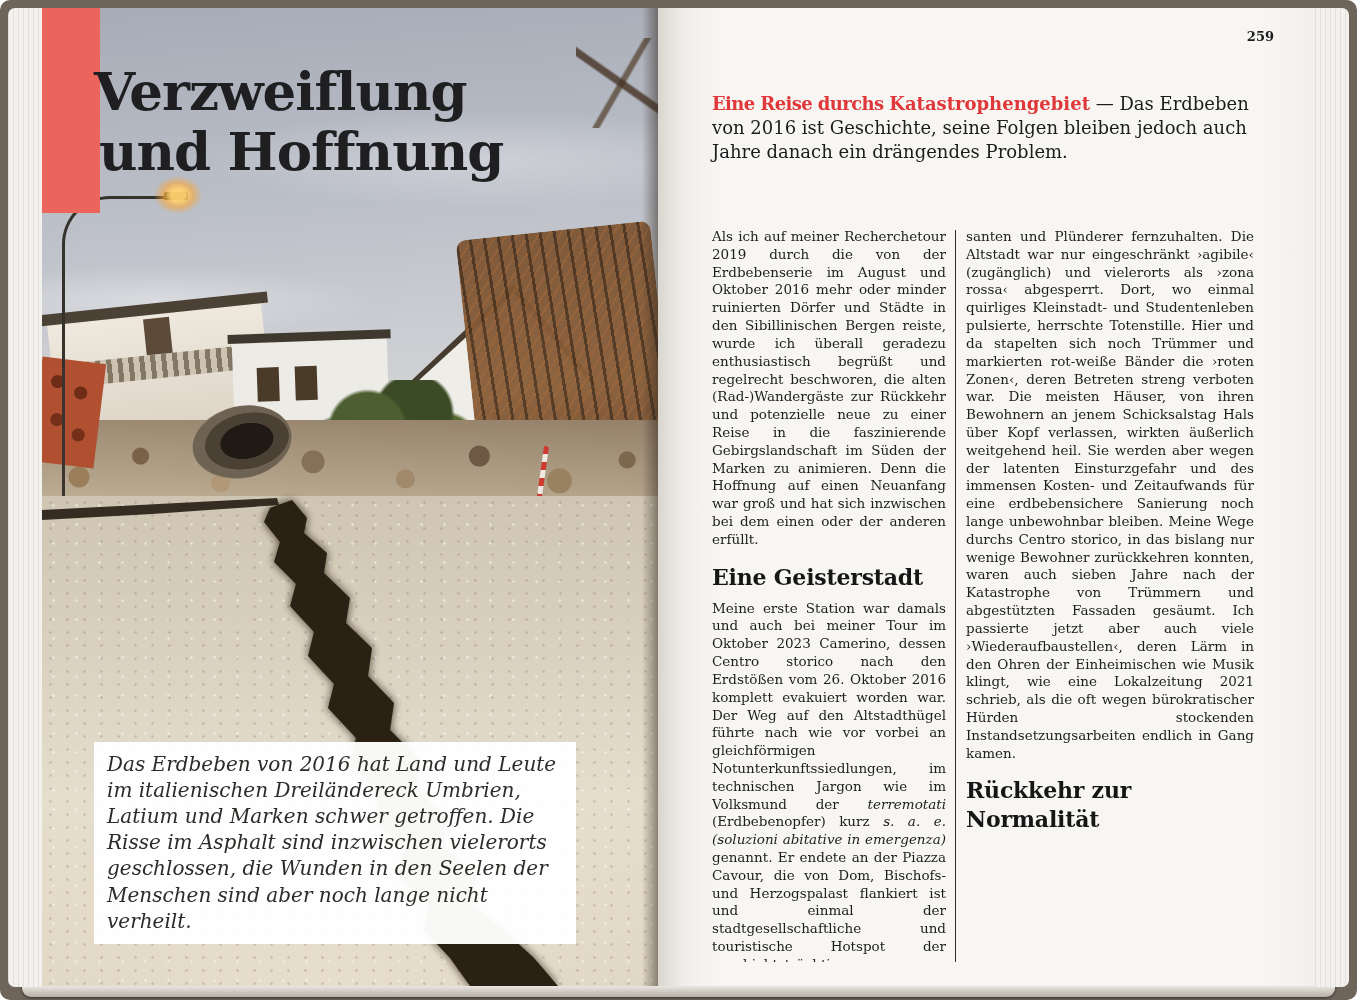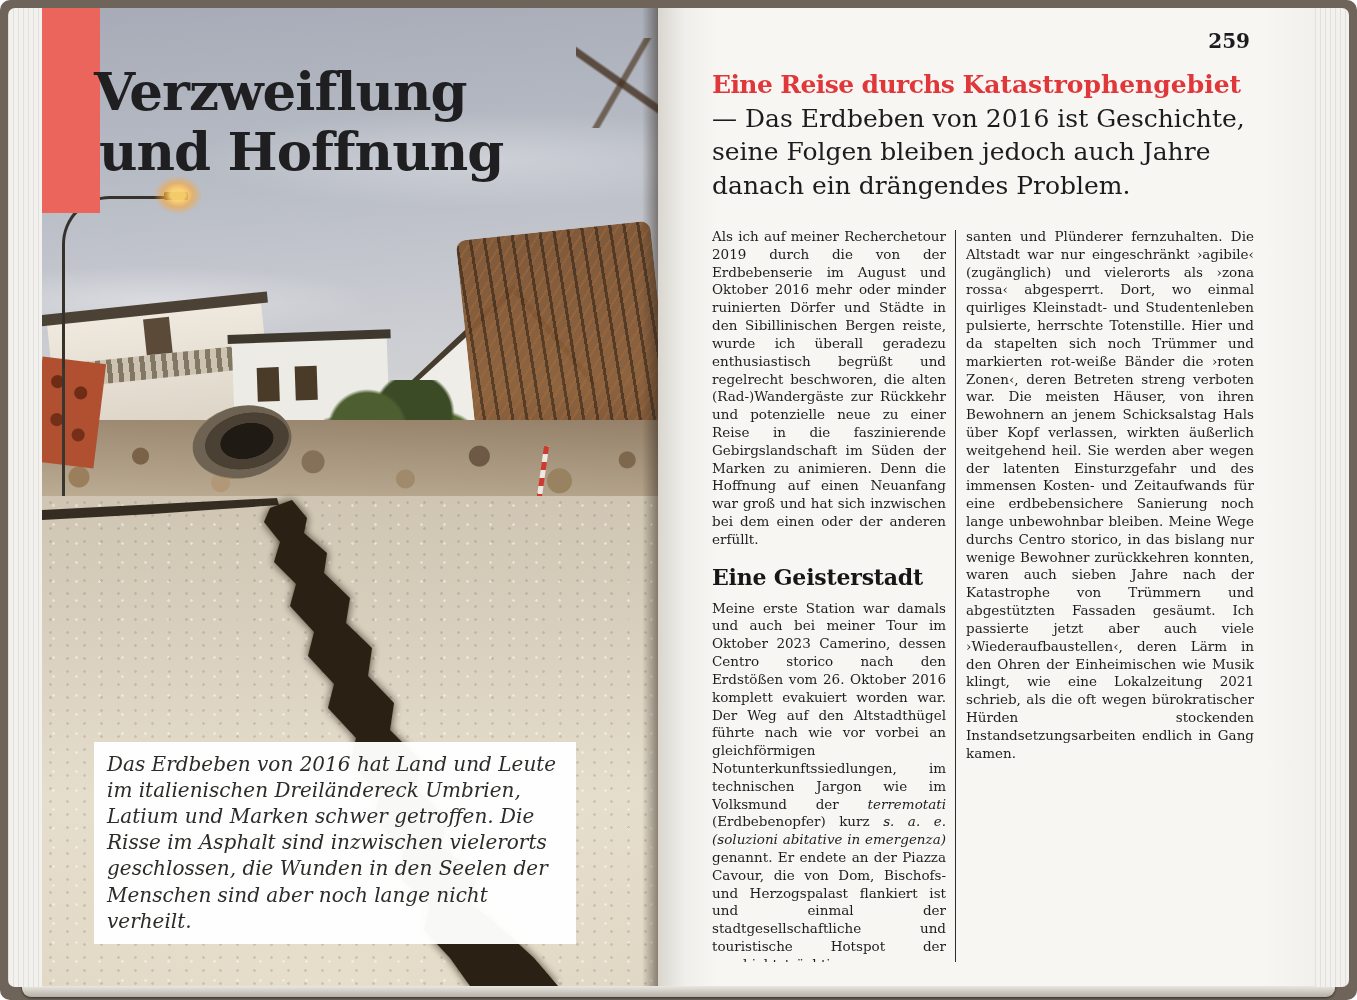--- a/index.html
+++ b/index.html
@@ -97,22 +97,22 @@
   .red-bar{position:absolute;left:0;top:0;width:58px;height:205px;z-index:10;}
   .title{position:absolute;left:52px;top:54px;z-index:11;font-weight:bold;font-size:53px;line-height:1.13;
        color:#1f1f21;letter-spacing:-1px;}
   .title .l2{margin-left:5px;}
   .caption{position:absolute;left:52px;bottom:42px;width:456px;z-index:12;background:rgba(255,255,255,.97);
        padding:9px 13px 10px 13px;font-style:italic;font-size:20px;line-height:1.31;color:#2b2b28;}
 
   
   .page-right{position:absolute;left:658px;right:42px;top:8px;bottom:14px;
        background:linear-gradient(to right, #d9d6cf 0, #efeeea 26px, #f7f6f2 60px, #f7f6f2 92%, #f1f0ec 100%);}
-  .pagenum{position:absolute;top:21px;right:65px;font-weight:bold;font-size:20px;color:#1c1c1e;}
-  .lead{position:absolute;left:54px;top:60px;width:542px;font-size:25px;line-height:1.34;color:#1c1c1e;}
+  .pagenum{position:absolute;top:21px;right:41px;font-weight:bold;font-size:13px;color:#1c1c1e;}
+  .lead{position:absolute;left:54px;top:84px;width:542px;font-size:18px;line-height:1.34;color:#1c1c1e;}
   .columns{position:absolute;left:54px;top:220px;width:542px;height:734px;overflow:hidden;display:flex;}
   .col{font-size:13.5px;line-height:1.32;color:#1d1d1f;text-align:justify;hyphens:auto;-webkit-hyphens:auto;}
   .col1{width:234px;}
   .coldiv{width:1px;background:#2c2c2c;margin:2px 10px 0 9px;}
   .col2{flex:1;}
   .subhead{font-weight:bold;font-size:22px;letter-spacing:-0.2px;color:#161617;margin:14px 0 8px 0;text-align:left;}
   .col p{margin:0;}
 </style>
 </head>
 <body>
@@ -174,16 +174,17 @@
     <div class="columns">
       <div class="col col1">
         <p>Als ich auf meiner Recherchetour 2019 durch die von der Erdbebenserie im August und Oktober 2016 mehr oder minder ruinierten Dörfer und Städte in den Sibillinischen Bergen reiste, wurde ich überall geradezu enthusiastisch begrüßt und regelrecht beschworen, die alten (Rad-)Wandergäste zur Rückkehr und potenzielle neue zu einer Reise in die faszinierende Gebirgslandschaft im Süden der Marken zu animieren. Denn die Hoffnung auf einen Neuanfang war groß und hat sich inzwischen bei dem einen oder der anderen erfüllt.</p>
         <div class="subhead">Eine Geisterstadt</div>
         <p><span>Meine erste Station war damals und auch bei meiner Tour im Oktober 2023 Camerino, dessen Centro storico nach den Erdstößen vom 26. Oktober 2016 komplett evakuiert worden war. Der Weg auf den Altstadthügel führte nach wie vor vorbei an gleichförmigen Notunterkunftssiedlungen, im technischen Jargon wie im Volksmund der </span><span style="font-style: italic;">terremotati</span><span> (Erdbebenopfer) kurz </span><span style="font-style: italic;">s. a. e. (soluzioni abitative in emergenza)</span><span> genannt. Er endete an der Piazza Cavour, die von Dom, Bischofs- und Herzogspalast flankiert ist und einmal der stadtgesellschaftliche und touristische Hotspot der geschichtsträchtigen Universitätsstadt war.</span></p>
 
       </div>
       <div class="coldiv"></div>
       <div class="col col2">
         <p>santen und Plünderer fernzuhalten. Die Altstadt war nur eingeschränkt ›agibile‹ (zugänglich) und vielerorts als ›zona rossa‹ abgesperrt. Dort, wo einmal quirliges Kleinstadt- und Studentenleben pulsierte, herrschte Totenstille. Hier und da stapelten sich noch Trümmer und markierten rot-weiße Bänder die ›roten Zonen‹, deren Betreten streng verboten war. Die meisten Häuser, von ihren Bewohnern an jenem Schicksalstag Hals über Kopf verlassen, wirkten äußerlich weitgehend heil. Sie werden aber wegen der latenten Einsturzgefahr und des immensen Kosten- und Zeitaufwands für eine erdbebensichere Sanierung noch lange unbewohnbar bleiben. Meine Wege durchs Centro storico, in das bislang nur wenige Bewohner zurückkehren konnten, waren auch sieben Jahre nach der Katastrophe von Trümmern und abgestützten Fassaden gesäumt. Ich passierte jetzt aber auch viele ›Wiederaufbaustellen‹, deren Lärm in den Ohren der Einheimischen wie Musik klingt, wie eine Lokalzeitung 2021 schrieb, als die oft wegen bürokratischer Hürden stockenden Instandsetzungsarbeiten endlich in Gang kamen.</p>
+        <div class="subhead">Rückkehr zur Normalität</div>
       </div>
     </div>
   </div>
 </div>
 
 </body></html>

